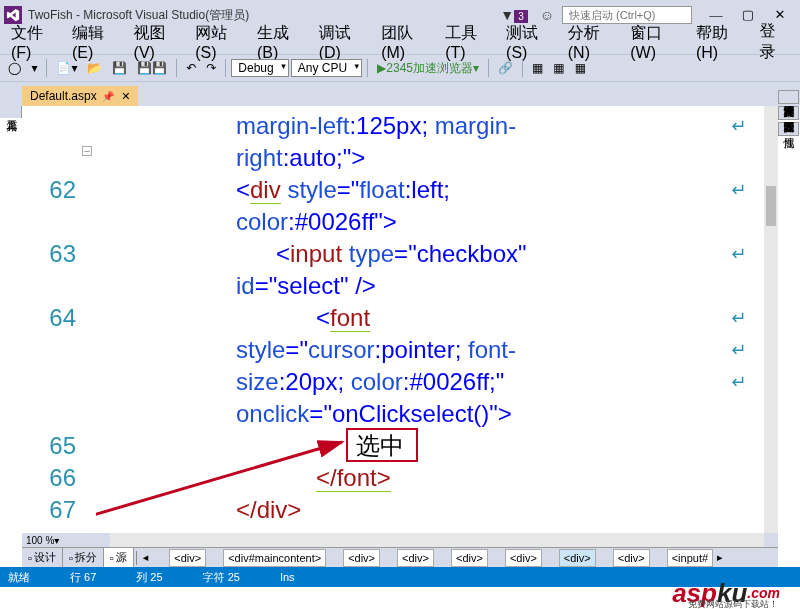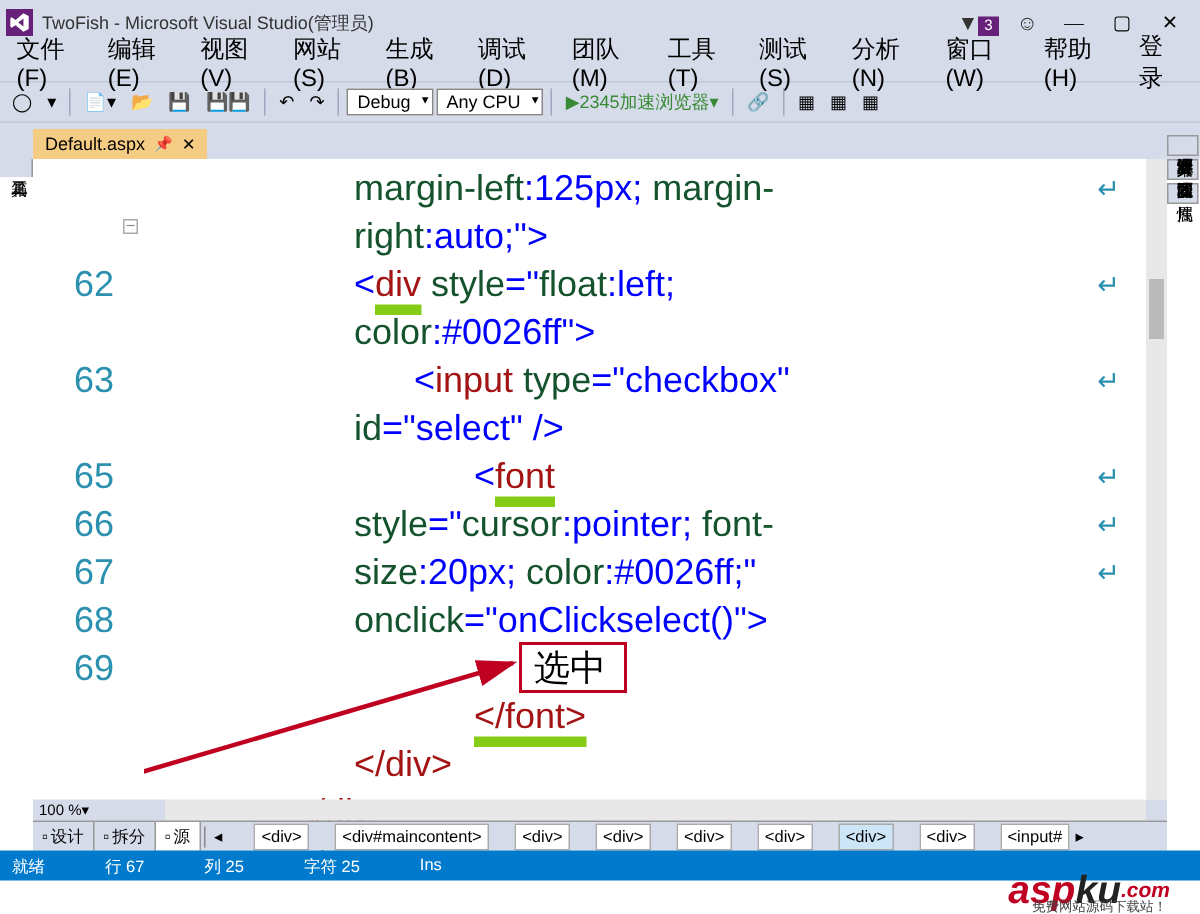--- a/index.html
+++ b/index.html
@@ -46,26 +46,26 @@
 
 .editor-wrap { position: absolute; left: 22px; right: 22px; top: 106px; bottom: 62px; background: #fff; }
 .editor { position: absolute; left: 0; right: 14px; top: 0; bottom: 14px; display: flex; font-family: "Courier New", monospace; }
 .gutter { width: 60px; text-align: right; padding-right: 6px; color: #2b91af; font-size: 24px; line-height: 32px; padding-top: 4px; background: #fff; }
 .gutter .ln { height: 32px; }
 .fold { width: 14px; background: #fff; border-right: 0; padding-top: 40px; }
 .fold .fm { font-size: 11px; color: #888; border: 1px solid #aaa; width: 10px; height: 10px; line-height: 8px; text-align: center; }
 .code { flex: 1; font-size: 24px; line-height: 32px; padding-top: 4px; position: relative; white-space: nowrap; }
 .code .cl { height: 32px; padding-left: 140px; }
 .code .cl0 { height: 32px; padding-left: 140px; } 
-.attr { color: #14532d; }
+.attr { color: #1d4ed8; }
 .val { color: #0000ff; }
 .tag { color: #a31515; }
 .pun { color: #0000ff; }
 .txt { color: #000; }
-.under { border-bottom: 7px solid #84cc16; }
+.under { border-bottom: 1px solid #84cc16; }
 
 .highlight-box { position: absolute; border: 2px solid #c00020; }
 .arrow-svg { position: absolute; left: 0; top: 0; pointer-events: none; }
 
 .vscroll { position: absolute; right: 0; top: 0; bottom: 14px; width: 14px; background: #e8e8e8; }
 .vscroll .thumb { position: absolute; top: 80px; height: 40px; left: 2px; right: 2px; background: #bbb; }
 .hscroll { position: absolute; left: 88px; right: 14px; bottom: 0; height: 14px; background: #e8e8e8; }
 .corner { position: absolute; right: 0; bottom: 0; width: 14px; height: 14px; background: #d6dbe9; }
 .zoom { position: absolute; left: 0; bottom: 0; height: 14px; width: 88px; background: #d6dbe9; font-size: 10px; display: flex; align-items: center; padding-left: 4px; }
 
@@ -102,20 +102,21 @@
 <div class="titlebar">
   <div class="vs-logo">
     <svg viewBox="0 0 16 16">
         <path fill="#fff" d="M11 1l4 2v10l-4 2-6-5-3 2-1-1V5l1-1 3 2 6-5zm0 4L7 8l4 3V5z"></path>
       </svg>
   </div>
   <span class="title-text">TwoFish - Microsoft Visual Studio(管理员)</span>
   <span class="spacer"></span>
   <span class="flag">▼<span class="notif">3</span></span>
   <span class="flag">☺</span>
+  <input class="quick" placeholder="快速启动 (Ctrl+Q)" style="">
   <span class="winbtn">—</span>
   <span class="winbtn">▢</span>
   <span class="winbtn">✕</span>
 </div>
 
 <div class="menubar">
   <span class="m">文件(F)</span>
   <span class="m">编辑(E)</span>
   <span class="m">视图(V)</span>
   <span class="m">网站(S)</span>
@@ -170,20 +171,21 @@
   <div class="rt">团队资源管理器</div>
   <div class="rt">属性</div>
 </div>
 
 <div class="editor-wrap">
   <div class="editor">
     <div class="gutter">
       <div class="ln" style="height:64px"></div>
       <div class="ln" style="height:64px">62</div>
       <div class="ln" style="height:64px">63</div>
+      <div class="ln" style="height:128px">64</div>
       <div class="ln">65</div>
       <div class="ln">66</div>
       <div class="ln">67</div>
       <div class="ln">68</div>
       <div class="ln">69</div>
     </div>
     <div class="fold">
       <div class="fm">−</div>
     </div>
     <div class="code">

